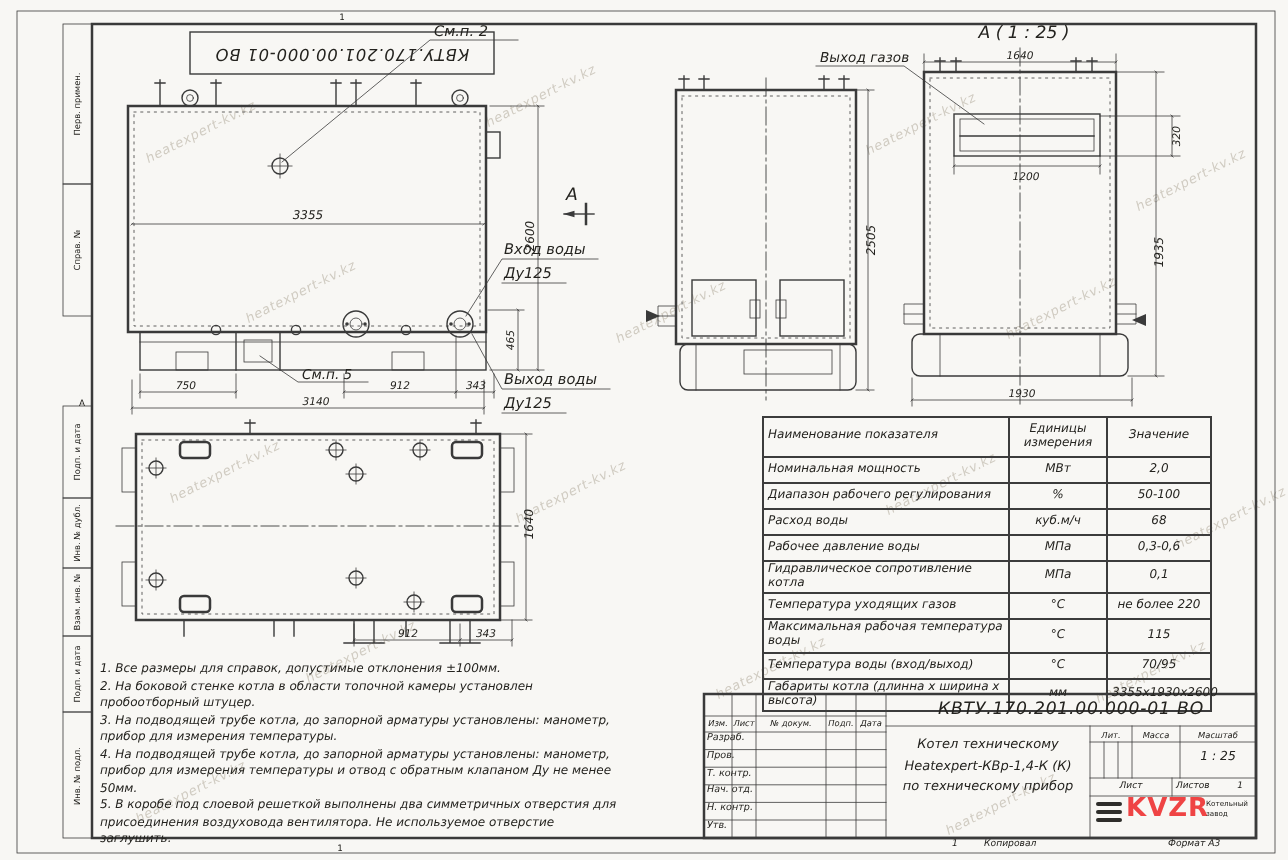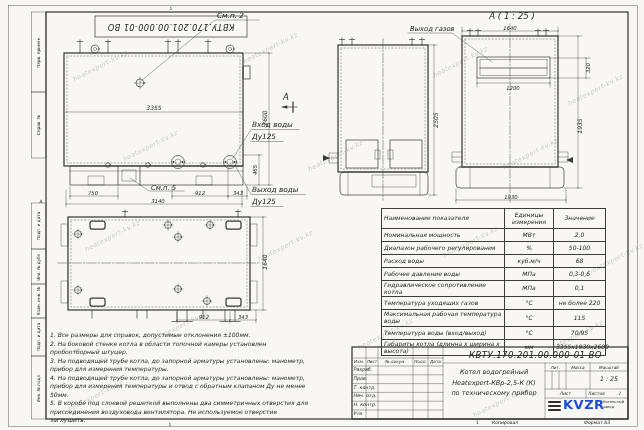--- a/index.html
+++ b/index.html
@@ -35,21 +35,21 @@
   
   .tb{position:absolute;left:352px;top:347px;width:276px;height:72px;font-style:italic;}
   .tb span{position:absolute;display:block;}
   .tbc{text-align:center;}
   .docnum{left:91px;top:0;width:185px;height:16px;line-height:16px;font-size:8.6px;
           letter-spacing:.4px;text-align:center;}
   .prod{left:91px;width:102px;text-align:center;font-size:6.5px;line-height:1;}
   .hd{font-size:4.2px;}
   .rl{font-size:4.8px;left:1.5px;}
   .logo-kvzr{left:211px;top:50px;font-size:13px;font-weight:bold;font-style:normal;
-             letter-spacing:.5px;color:#1d4ed8;text-align:right;}
+             letter-spacing:.5px;color:#ef4444;text-align:right;}
   .logo-bars{position:absolute;left:196px;top:54px;width:13px;height:12px;}
   .logo-bars i{display:block;height:2.2px;background:#2e2d2a;border-radius:2px;margin-bottom:1.6px;}
   .cap{font-size:3.6px;font-style:normal;left:251px;width:26px;line-height:1.1;}
   .strip{position:absolute;top:419.5px;font-size:4.6px;font-style:italic;}
 </style>
 </head>
 <body>
 
 <div class="page">
 
@@ -344,22 +344,22 @@
     <tr>
       <td class="c-name">Габариты котла (длинна х ширина х высота)</td>
       <td class="c-unit">мм</td>
       <td class="c-val">3355х1930х2600</td>
     </tr>
   </tbody>
     </table>
 
   <div class="tb">
     <span class="docnum">КВТУ.170.201.00.000-01 ВО</span>
-    <span class="prod" style="top:22px">Котел водогрейный</span>
-    <span class="prod" style="top:32.5px">Heatexpert-КВр-2,5-К (К)</span>
+    <span class="prod" style="top:22px">Котел техническому</span>
+    <span class="prod" style="top:32.5px">Heatexpert-КВр-1,4-К (К)</span>
     <span class="prod" style="top:43px">по техническому прибор</span>
 
     <span class="hd tbc" style="left:0;top:12px;width:14px">Изм.</span>
     <span class="hd tbc" style="left:14px;top:12px;width:12px">Лист</span>
     <span class="hd tbc" style="left:26px;top:12px;width:35px">№ докум.</span>
     <span class="hd tbc" style="left:61px;top:12px;width:15px">Подп.</span>
     <span class="hd tbc" style="left:76px;top:12px;width:15px">Дата</span>
 
     <span class="rl" style="top:20px">Разраб.</span>
     <span class="rl" style="top:28.8px">Пров.</span>

